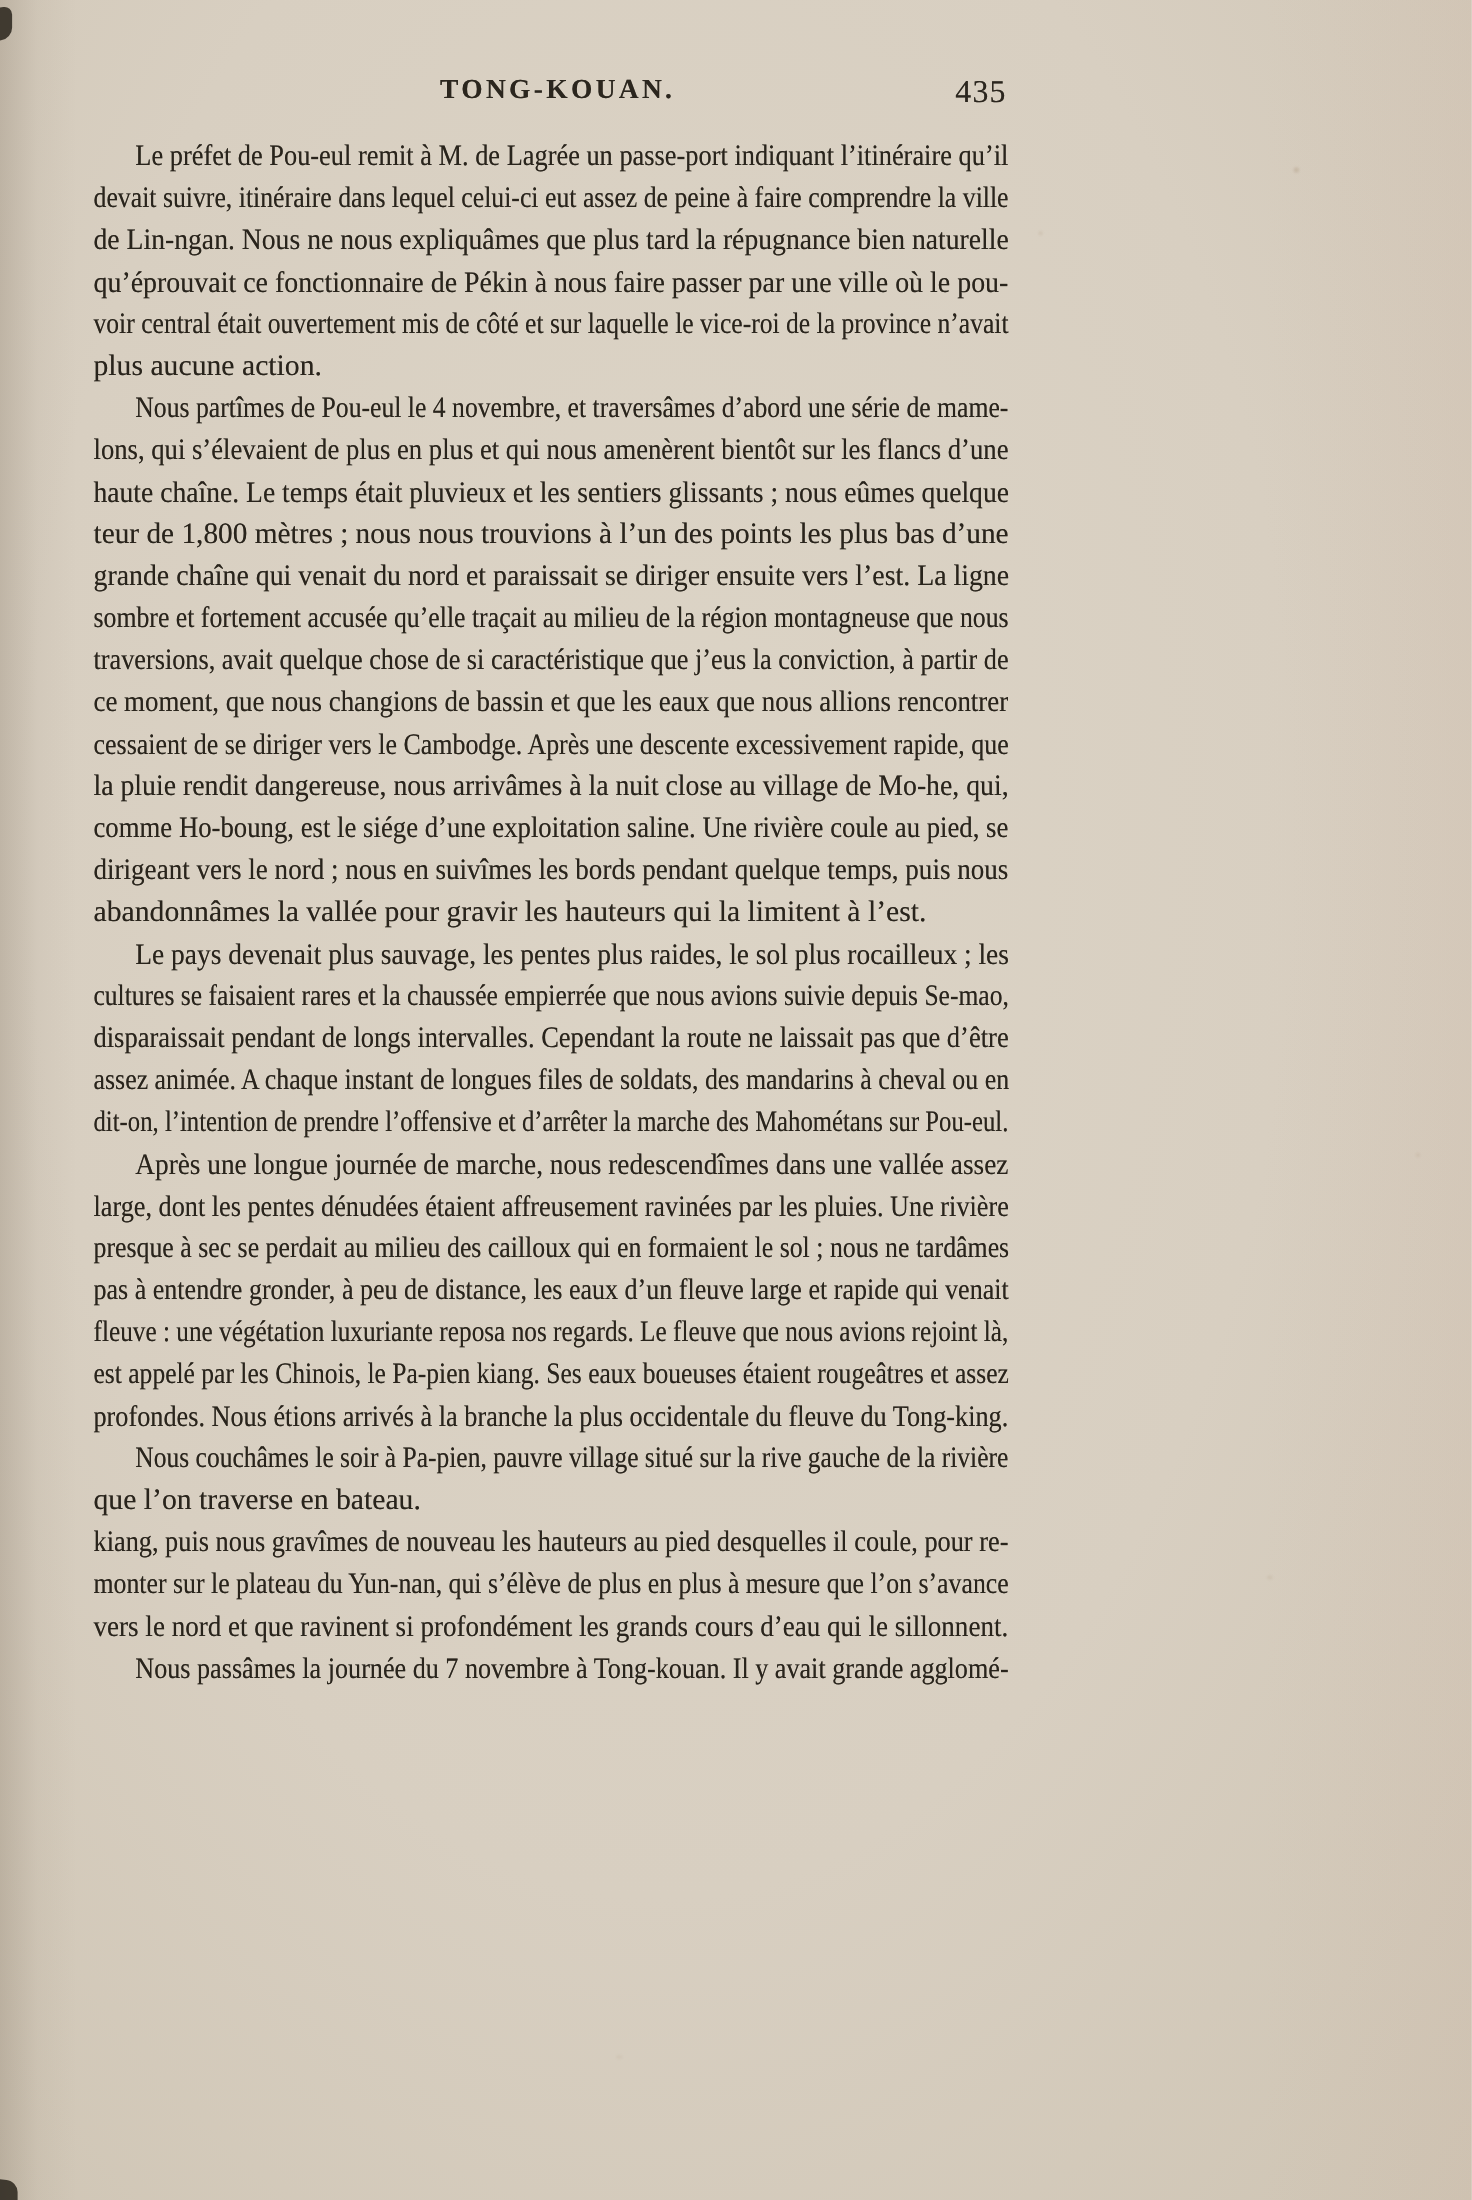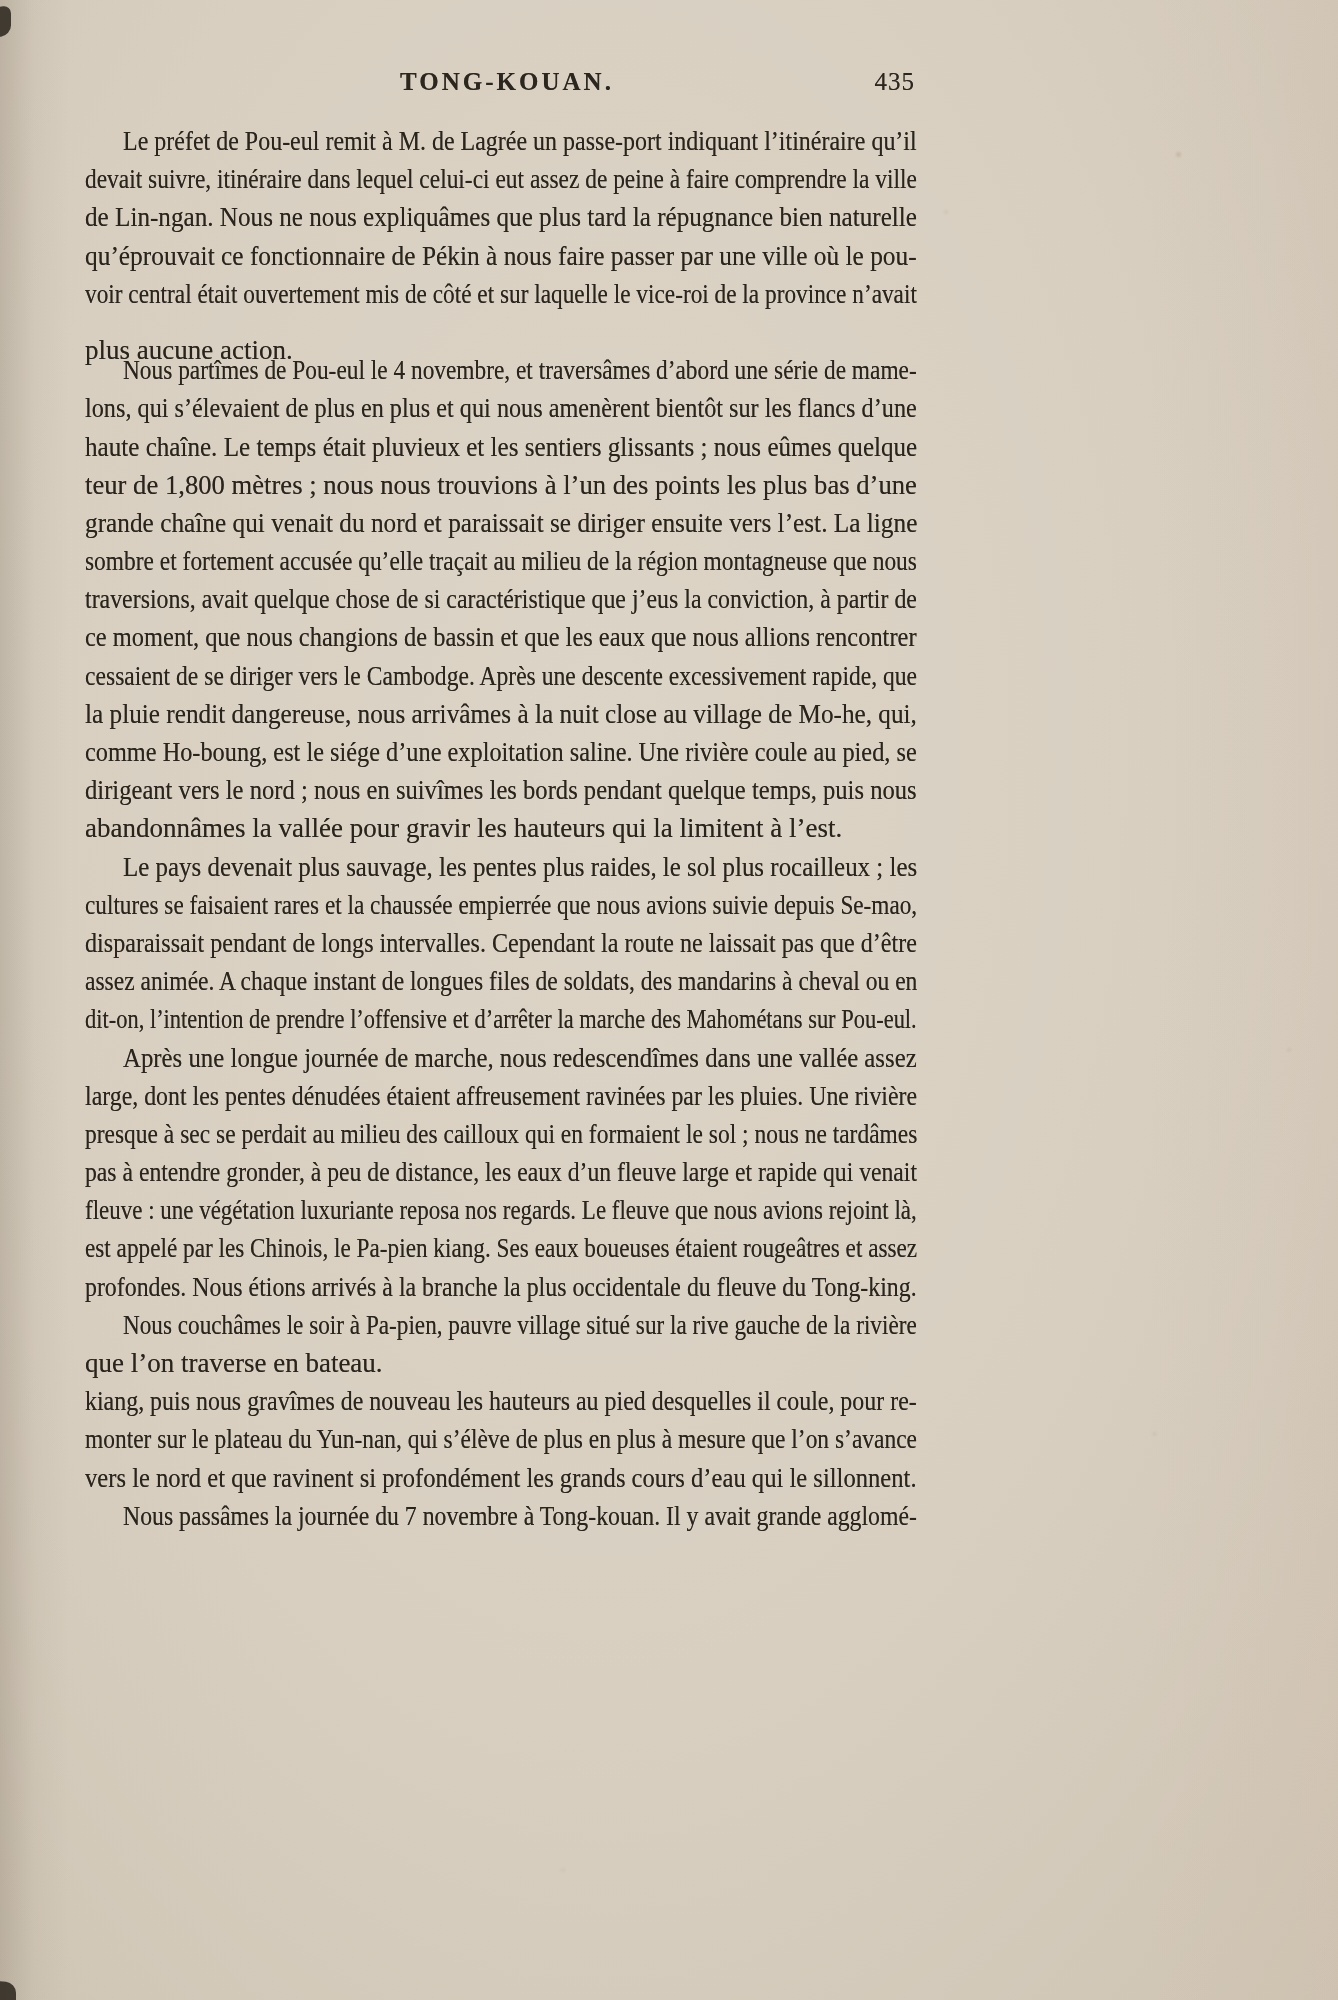--- a/index.html
+++ b/index.html
@@ -24,21 +24,21 @@
   .s4{left:1152px;top:1432px;width:5px;height:4px;opacity:.5;}
   .s5{left:560px;top:1868px;width:6px;height:4px;opacity:.35;}
 
   .running-head{position:absolute;left:85px;top:68px;width:832px;height:36px;}
   .head-title{
     position:absolute;left:12px;right:0;text-align:center;
     font-size:25px;letter-spacing:3px;font-weight:bold;
     color:#2b261e;text-shadow:0 0 .5px rgba(43,38,30,.55);
   }
   .page-number{
-    position:absolute;right:2px;top:0;font-size:25px;letter-spacing:1px;
+    position:absolute;right:2px;top:0;font-size:29px;letter-spacing:1px;
     color:#2b261e;text-shadow:0 0 .5px rgba(43,38,30,.5);
   }
 
   .text-block{position:absolute;left:85px;top:122px;width:832px;}
   .para{margin:0;padding:0;}
   .line{height:38.2px;line-height:38.2px;font-size:27px;}
   .line.indent{padding-left:38px;text-align:center;}
   .ln{
     display:inline-block;white-space:nowrap;transform-origin:0 62%;
     text-shadow:0 0 .5px rgba(41,36,28,.55);
@@ -61,21 +61,21 @@
     <div class="page-number">435</div>
   </header>
 
   <main class="text-block">
       <div class="para">
         <div class="line indent"><span class="ln" style="transform: scaleX(0.8881);">Le préfet de Pou-eul remit à M. de Lagrée un passe-port indiquant l’itinéraire qu’il</span></div>
         <div class="line"><span class="ln" style="transform: scaleX(0.8676);">devait suivre, itinéraire dans lequel celui-ci eut assez de peine à faire comprendre la ville</span></div>
         <div class="line"><span class="ln" style="transform: scaleX(0.9317);">de Lin-ngan. Nous ne nous expliquâmes que plus tard la répugnance bien naturelle</span></div>
         <div class="line"><span class="ln" style="transform: scaleX(0.9401);">qu’éprouvait ce fonctionnaire de Pékin à nous faire passer par une ville où le pou-</span></div>
         <div class="line"><span class="ln" style="transform: scaleX(0.8622);">voir central était ouvertement mis de côté et sur laquelle le vice-roi de la province n’avait</span></div>
-        <div class="line"><span class="ln" style="transform: scaleX(1); margin-top: 18px;">plus aucune action.</span></div>
+        <div class="line"><span class="ln" style="transform: scaleX(1);">plus aucune action.</span></div>
       </div>
       <div class="para">
         <div class="line indent"><span class="ln" style="transform: scaleX(0.8649);">Nous partîmes de Pou-eul le 4 novembre, et traversâmes d’abord une série de mame-</span></div>
         <div class="line"><span class="ln" style="transform: scaleX(0.8975);">lons, qui s’élevaient de plus en plus et qui nous amenèrent bientôt sur les flancs d’une</span></div>
         <div class="line"><span class="ln" style="transform: scaleX(0.9296);">haute chaîne. Le temps était pluvieux et les sentiers glissants ; nous eûmes quelque</span></div>
         <div class="line"><span class="ln" style="transform: scaleX(0.987);">teur de 1,800 mètres ; nous nous trouvions à l’un des points les plus bas d’une</span></div>
         <div class="line"><span class="ln" style="transform: scaleX(0.9369);">grande chaîne qui venait du nord et paraissait se diriger ensuite vers l’est. La ligne</span></div>
         <div class="line"><span class="ln" style="transform: scaleX(0.8676);">sombre et fortement accusée qu’elle traçait au milieu de la région montagneuse que nous</span></div>
         <div class="line"><span class="ln" style="transform: scaleX(0.8842);">traversions, avait quelque chose de si caractéristique que j’eus la conviction, à partir de</span></div>
         <div class="line"><span class="ln" style="transform: scaleX(0.9053);">ce moment, que nous changions de bassin et que les eaux que nous allions rencontrer</span></div>

